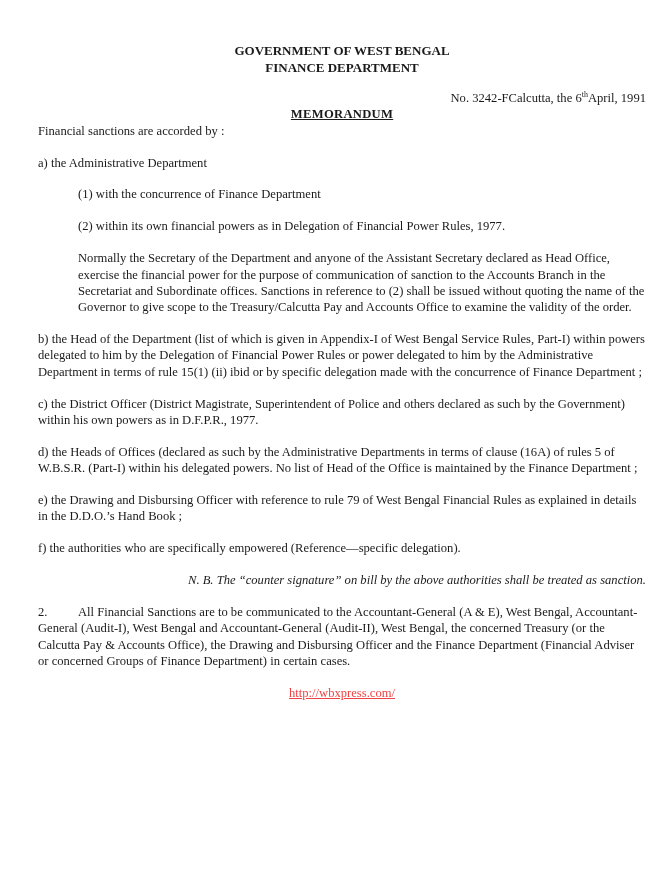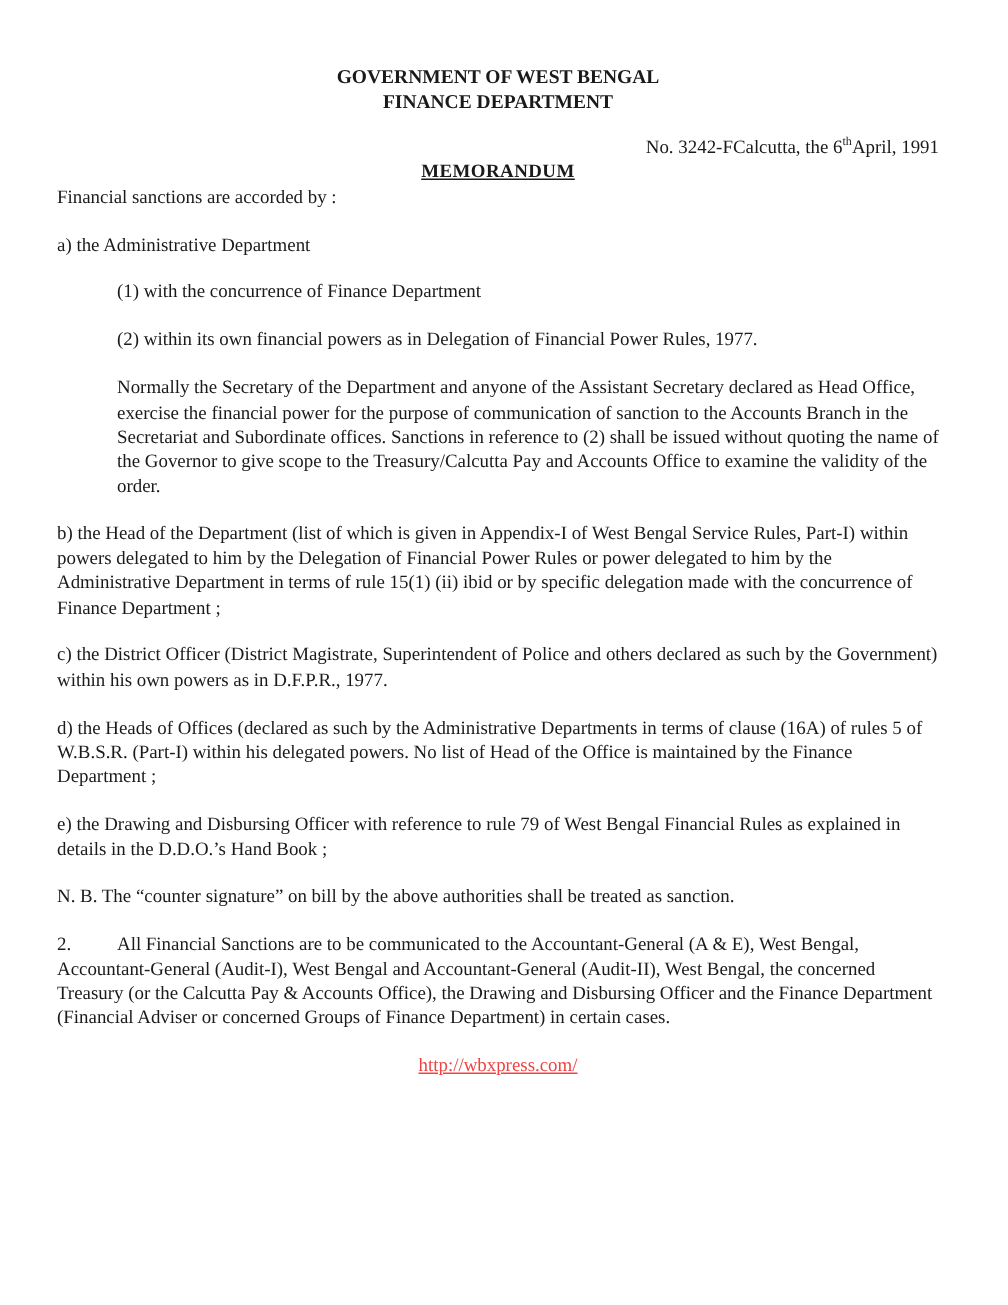--- a/index.html
+++ b/index.html
@@ -5,21 +5,21 @@
   html, body {
     margin: 0;
     padding: 0;
     background: #ffffff;
   }
   .page {
     position: relative;
     width: 672px;
     height: 784px;
     box-sizing: border-box;
-    padding: 42px 46px 0 38px;
+    padding: 42px 26px 0 38px;
     background: #ffffff;
     font-family: "Liberation Serif", serif;
     font-size: 12.6px;
     line-height: 1.3;
     color: #1a1a1a;
     overflow: hidden;
   }
   .doc-header {
     text-align: center;
     font-weight: bold;
@@ -50,20 +50,22 @@
     font-weight: bold;
     font-style: italic;
   }
   p.para {
     margin: 0 0 15.5px 0;
   }
   p.indent {
     margin-left: 40px;
   }
   p.nb {
+    font-style: italic;
+    text-align: right;
   }
   .num-gap {
     display: inline-block;
     width: 40px;
   }
   sup.ord {
     font-size: 8px;
     vertical-align: super;
     line-height: 0;
   }
@@ -108,20 +110,21 @@
   <p class="para indent">Normally the Secretary of the Department and anyone of the Assistant Secretary declared as Head Office, exercise the financial power for the purpose of communication of sanction to the Accounts Branch in the Secretariat and Subordinate offices. Sanctions in reference to (2) shall be issued without quoting the name of the Governor to give scope to the Treasury/Calcutta Pay and Accounts Office to examine the validity of the order.</p>
 
   <p class="para">b) the Head of the Department (list of which is given in Appendix-I of West Bengal Service Rules, Part-I) within powers delegated to him by the Delegation of Financial Power Rules or power delegated to him by the Administrative Department in terms of rule 15(1) (ii) ibid or by specific delegation made with the concurrence of Finance Department ;</p>
 
   <p class="para">c) the District Officer (District Magistrate, Superintendent of Police and others declared as such by the Government) within his own powers as in D.F.P.R., 1977.</p>
 
   <p class="para">d) the Heads of Offices (declared as such by the Administrative Departments in terms of clause (16A) of rules 5 of W.B.S.R. (Part-I) within his delegated powers. No list of Head of the Office is maintained by the Finance Department ;</p>
 
   <p class="para">e) the Drawing and Disbursing Officer with reference to rule 79 of West Bengal Financial Rules as explained in details in the D.D.O.’s Hand Book ;</p>
 
+  <p class="para">f) the authorities who are specifically empowered (Reference—specific delegation).</p>
 
   <p class="para nb">N. B. The “counter signature” on bill by the above authorities shall be treated as sanction.</p>
 
   <p class="para"><span class="num-gap">2.</span><span>All Financial Sanctions are to be communicated to the Accountant-General (A &amp; E), West Bengal, Accountant-General (Audit-I), West Bengal and Accountant-General (Audit-II), West Bengal, the concerned Treasury (or the Calcutta Pay &amp; Accounts Office), the Drawing and Disbursing Officer and the Finance Department (Financial Adviser or concerned Groups of Finance Department) in certain cases.</span></p>
 
   <div class="footer">
     <a>http://wbxpress.com/</a>
   </div>
 
 </div>

